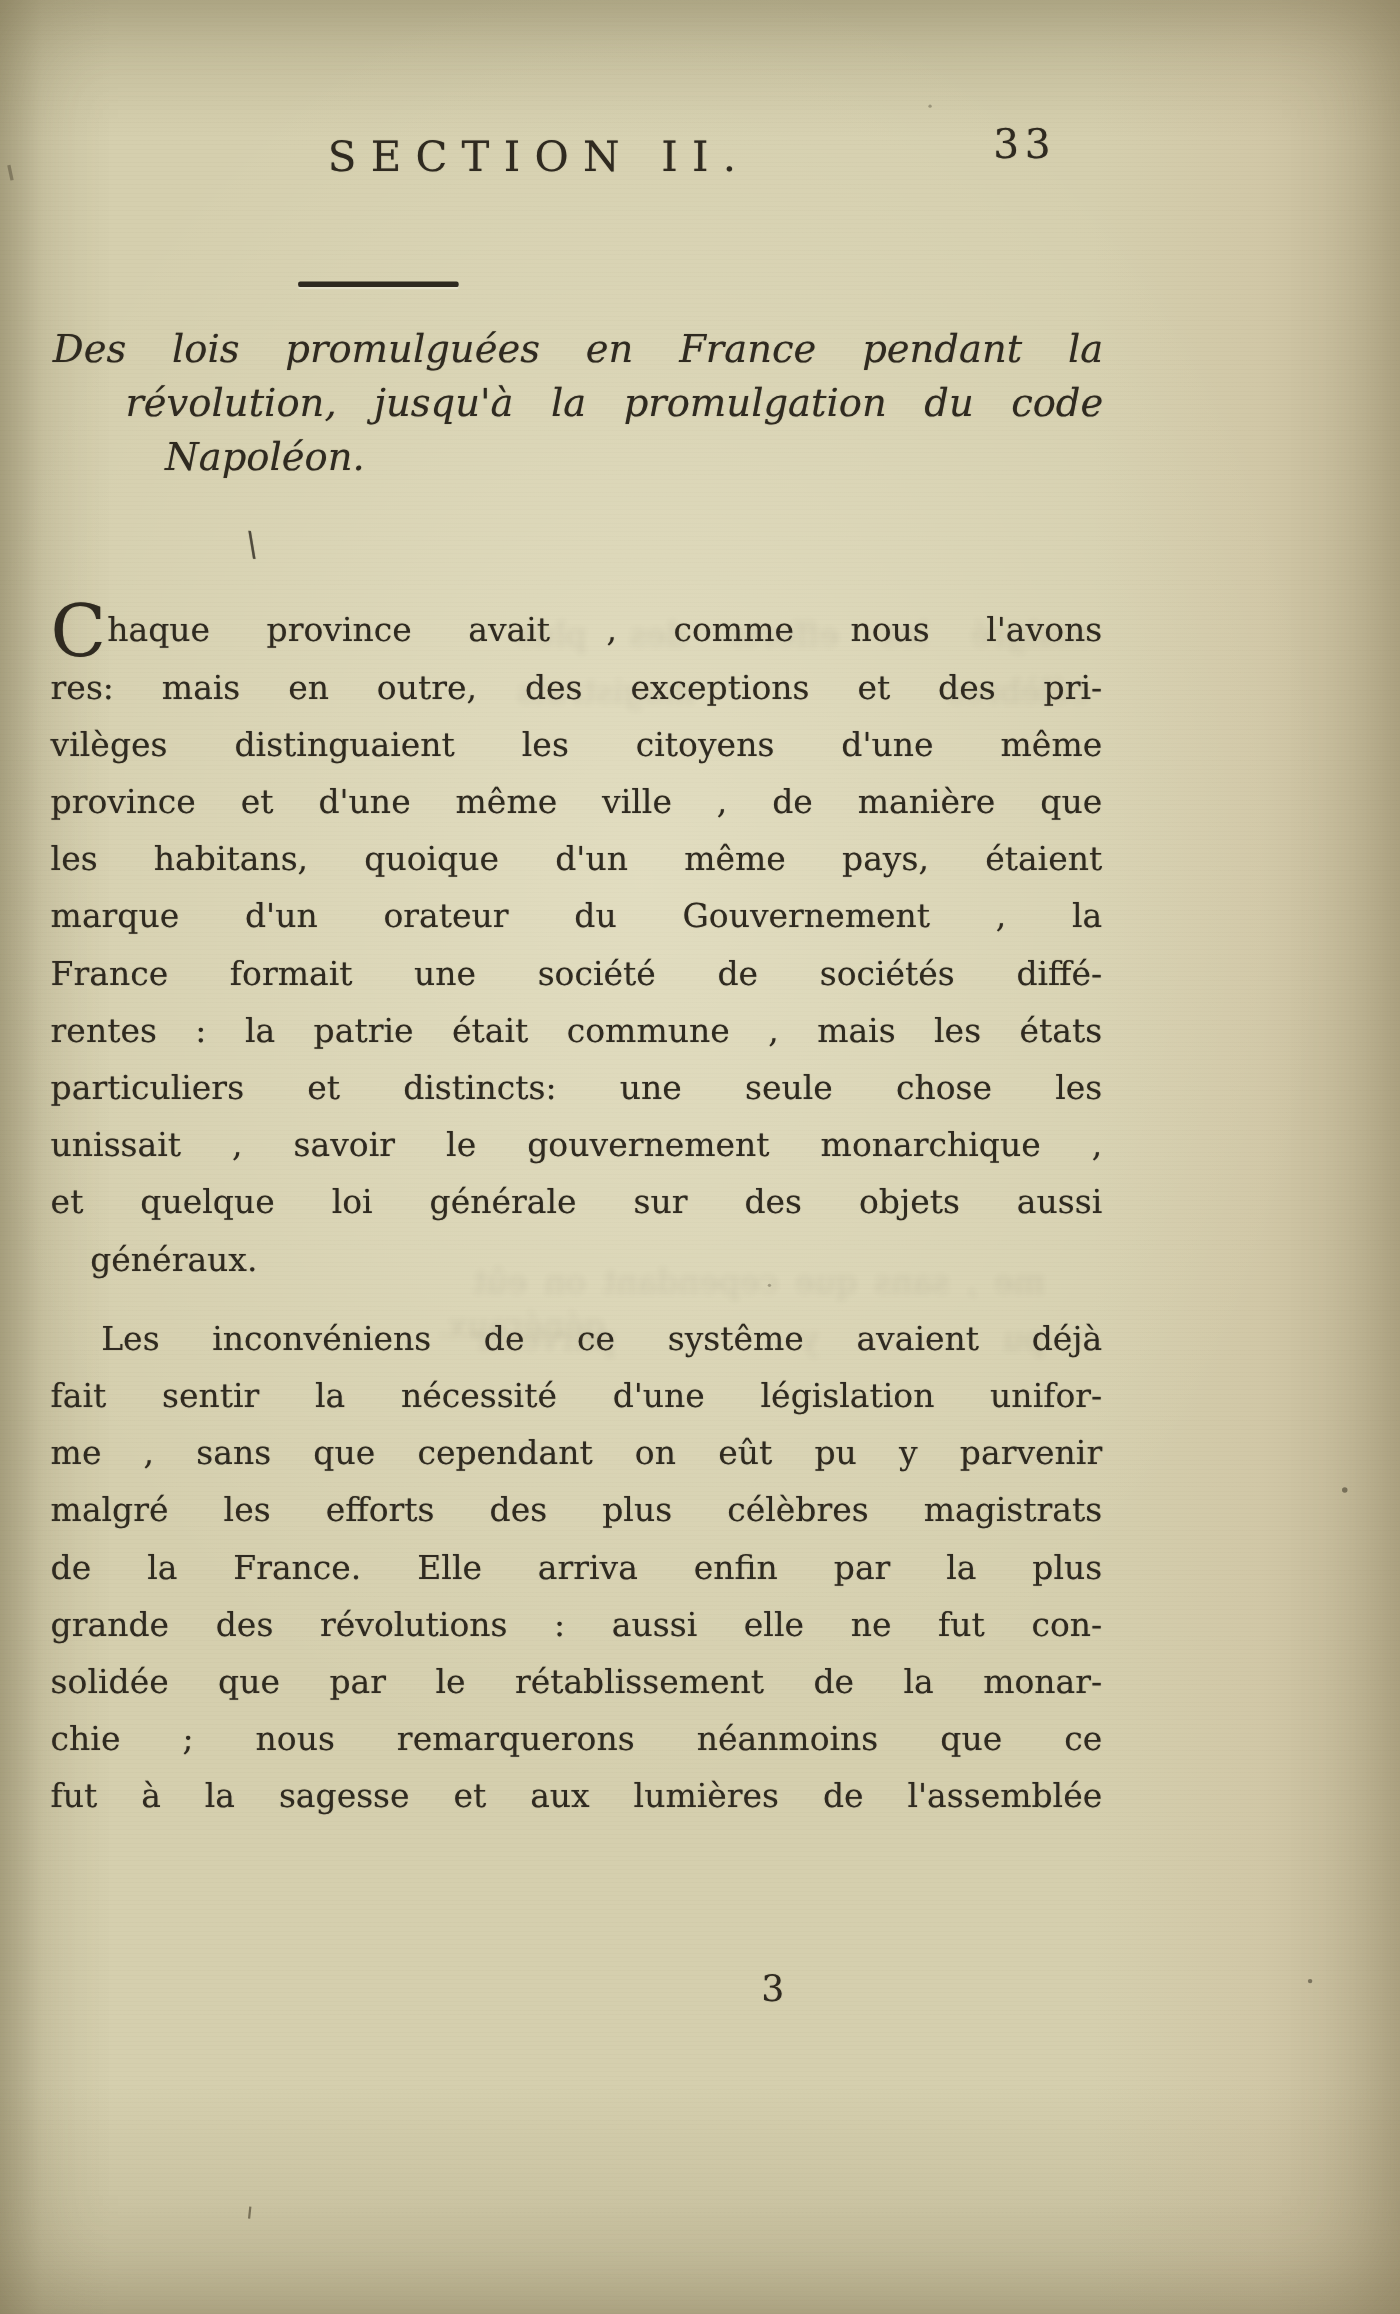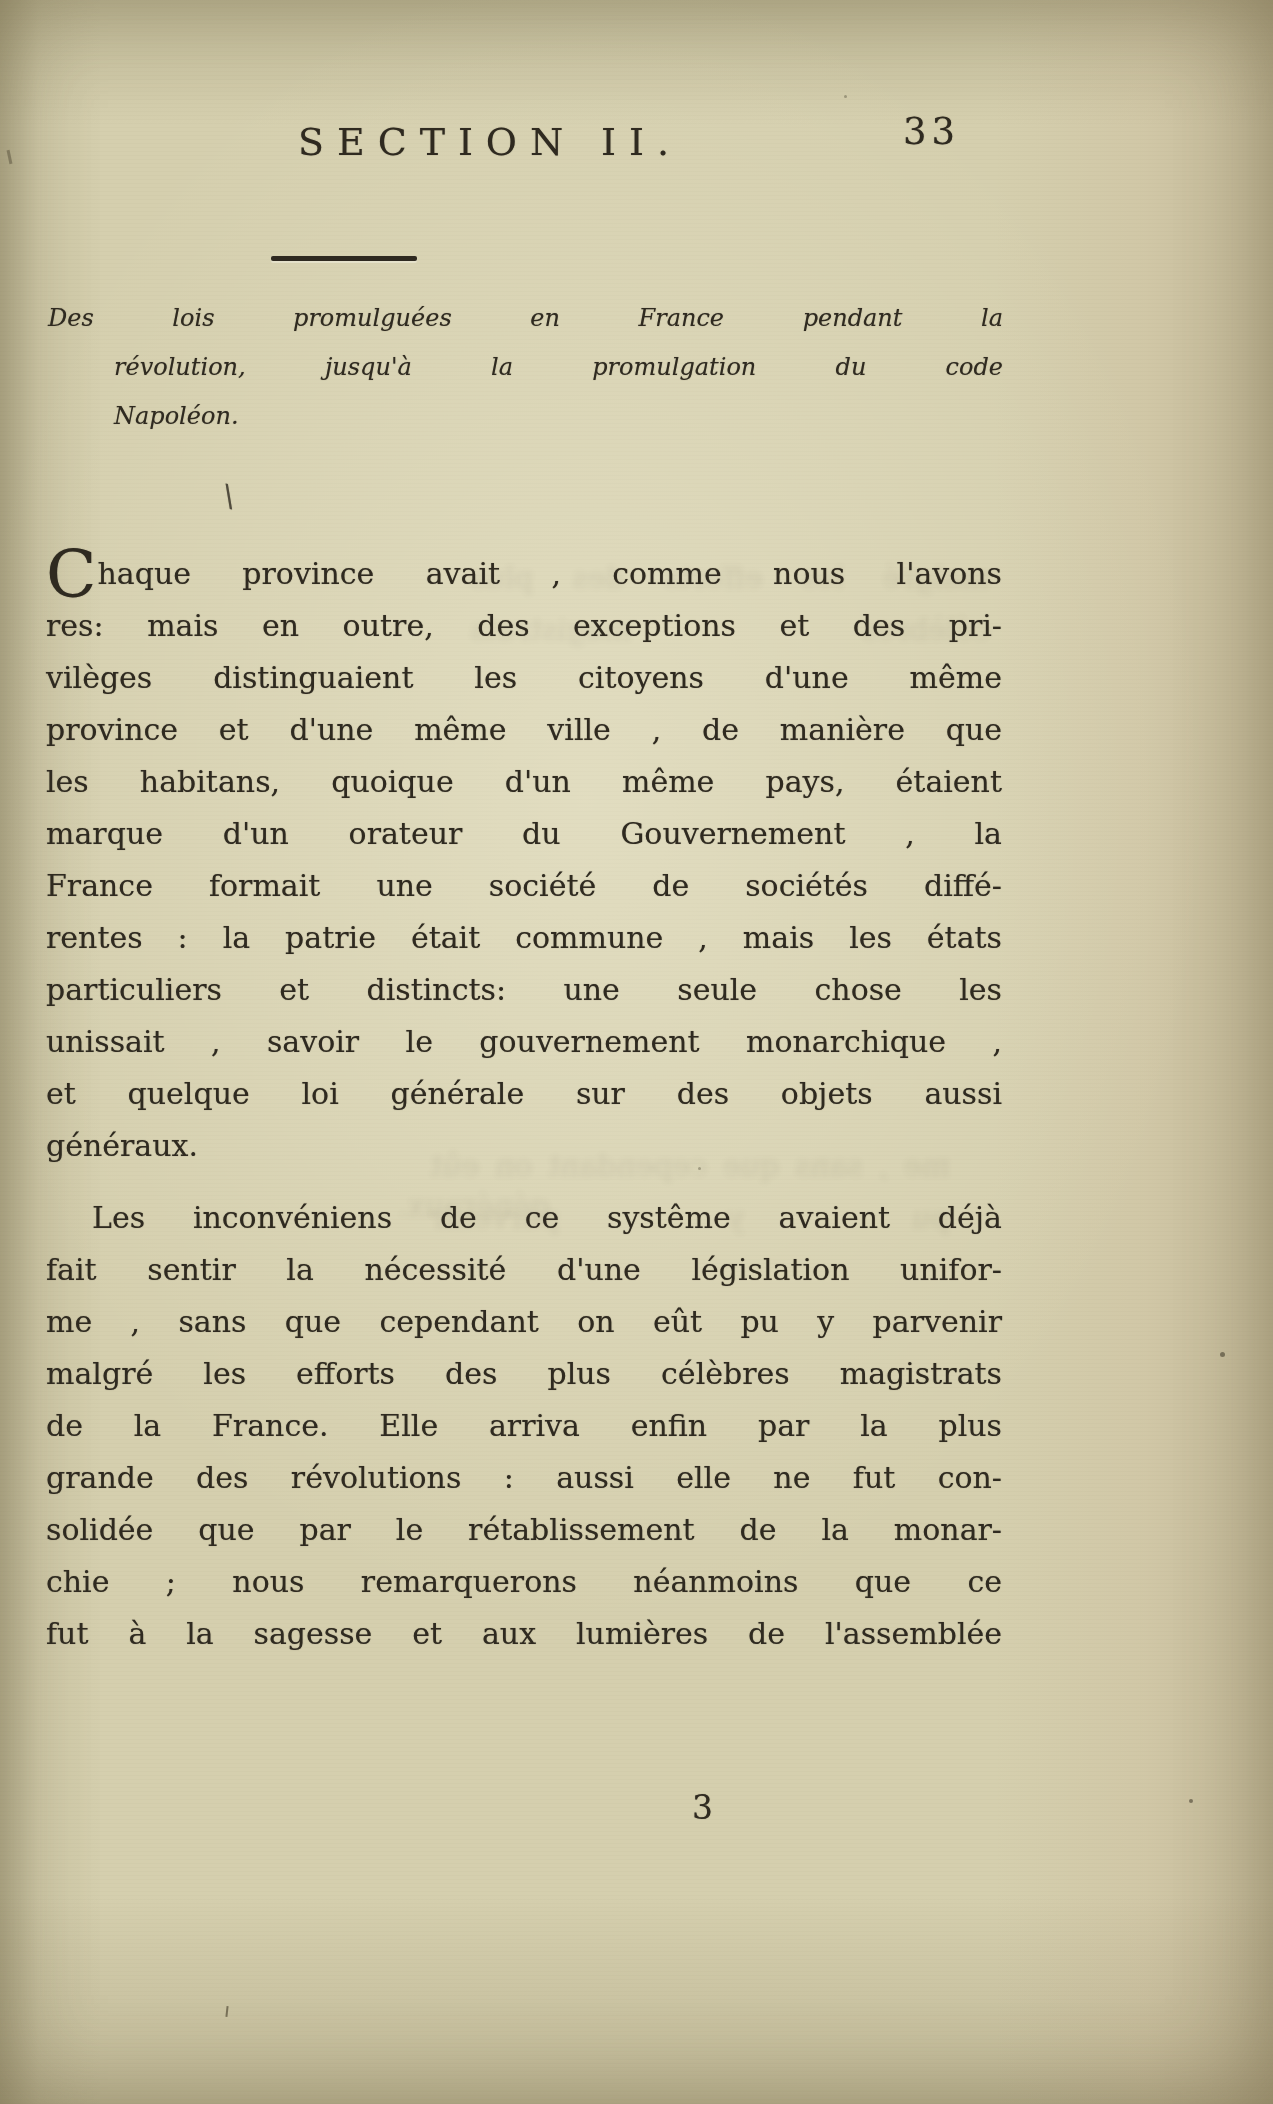--- a/index.html
+++ b/index.html
@@ -28,26 +28,26 @@
     text-align:center; font-size:38px; letter-spacing:0.34em;
   }
   .rule{
     position:absolute; left:271px; top:256px; width:146px; height:5px;
     background:#2e2920; border-radius:2px;
     box-shadow:0 2px 1px rgba(255,255,250,0.35);
   }
 
   .subtitle{
     position:absolute; left:48px; top:294px; width:955px;
-    font-style:italic; font-size:24px; line-height:49px;
+    font-style:italic; font-size:35px; line-height:49px;
   }
   .subtitle .sline{ height:49px; }
   .ind{ padding-left:66px; }
   .jl{ text-align:justify; text-align-last:justify; }
-  .last{ text-align:left; text-align-last:left; }
+  .last{ text-align:left; text-align-last:left;margin-left:36px; }
 
   .bodytext{
     position:absolute; left:46px; top:548px; width:956px;
     font-size:30px; line-height:52px;
   }
   .line{ height:52px; }
   .indent{ padding-left:46px;margin-top:20px; }
   .dropcap{
     font-size:66px; line-height:1px;
     position:relative; top:13px;

